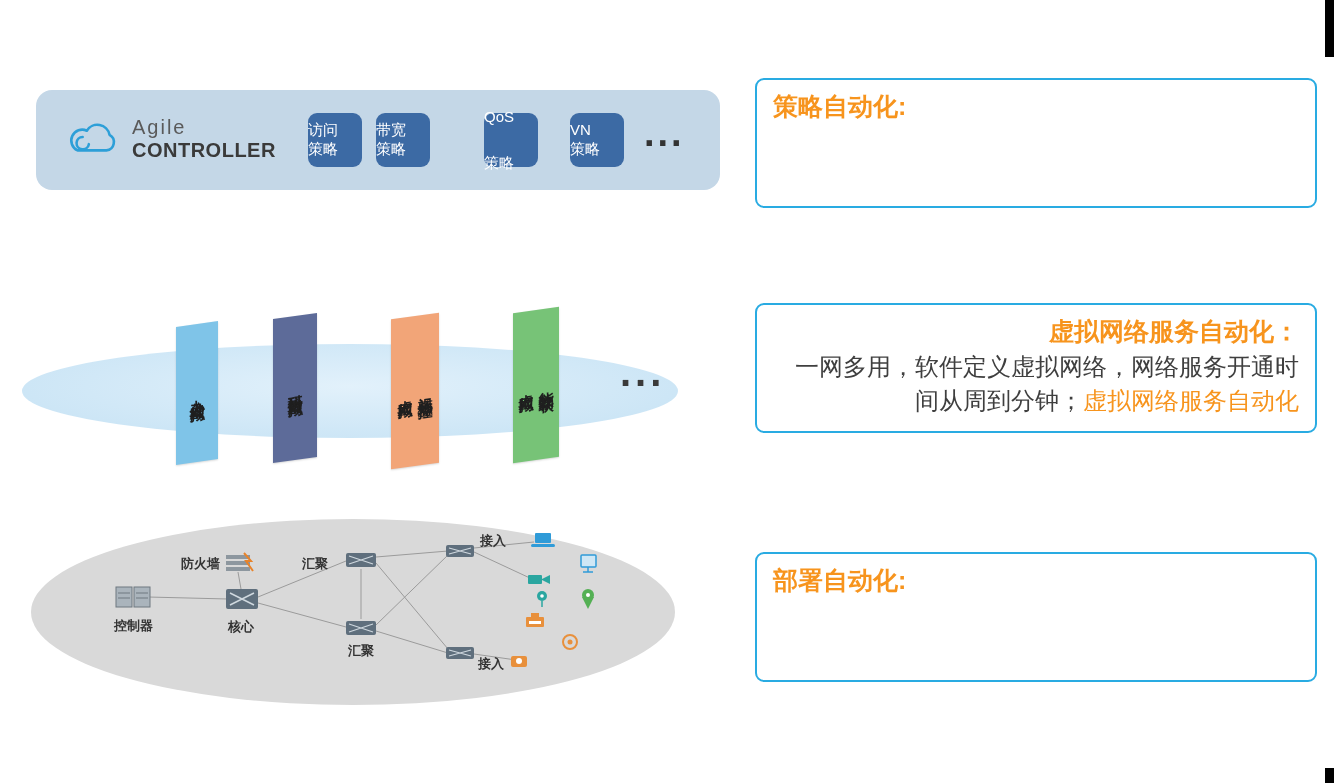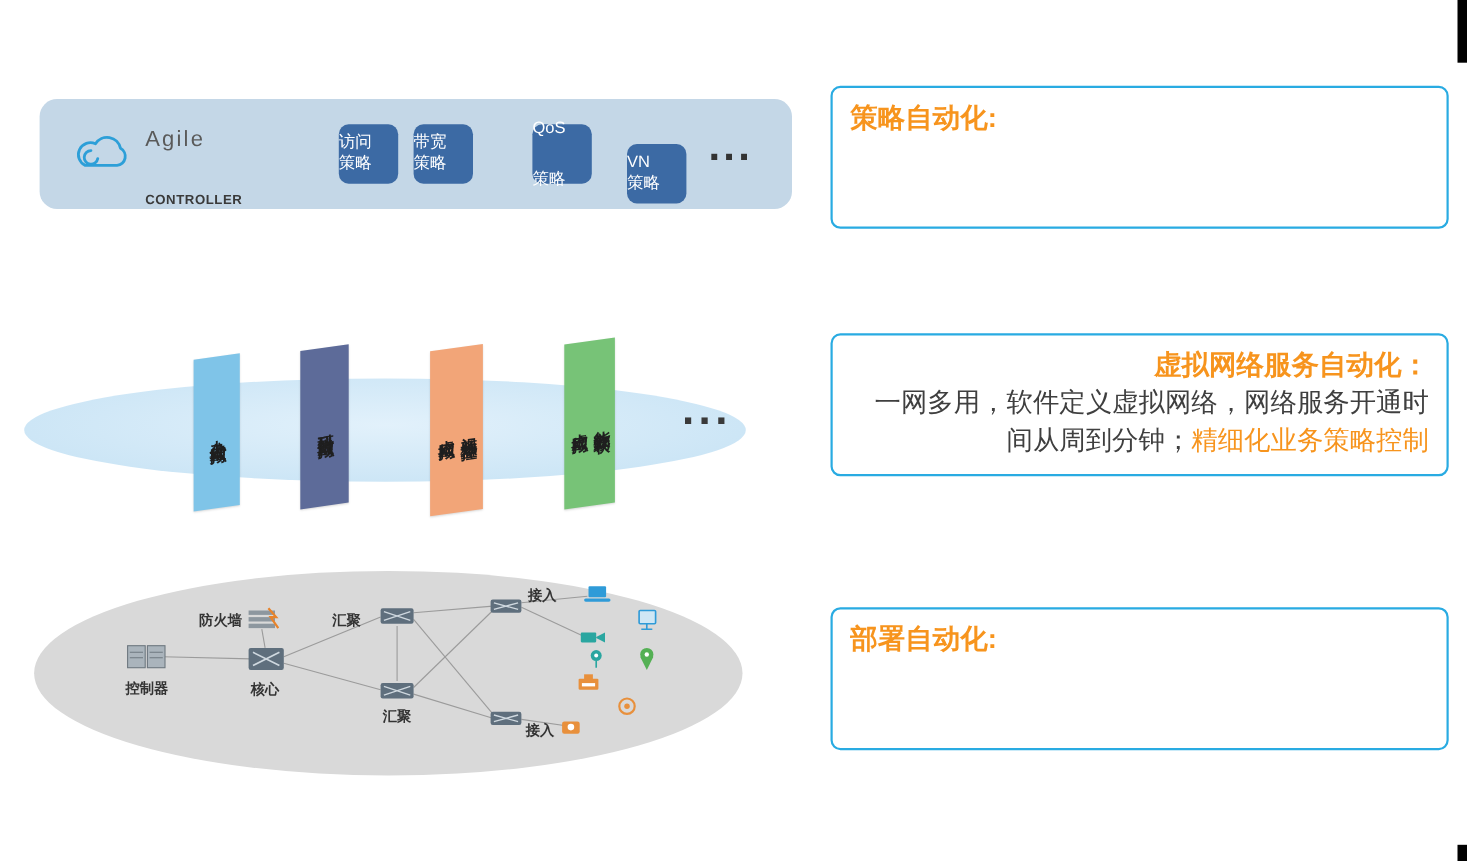--- a/index.html
+++ b/index.html
@@ -10,25 +10,25 @@
   
   .edge-top { position:absolute; right:0; top:0; width:9px; height:57px; background:#000; }
   .edge-bottom { position:absolute; right:0; bottom:0; width:9px; height:15px; background:#000; }
 
   
   .ctrl-bar { position:absolute; left:36px; top:90px; width:684px; height:100px;
               background:#c4d7e7; border-radius:16px; }
   .cloud { position:absolute; left:26px; top:24px; width:62px; height:50px; }
   .logo-text { position:absolute; left:96px; top:26px; line-height:1.15; }
   .logo-line1 { font-size:20px; color:#5a5a5a; letter-spacing:2px; }
-  .logo-line2 { font-size:12px; font-weight:bold; color:#3a3a3a; letter-spacing:0.5px;margin-top:36px; }
+  .logo-line2 { font-size:20px; font-weight:bold; color:#3a3a3a; letter-spacing:0.5px; }
   .policy-btn { position:absolute; top:23px; width:54px; height:54px; background:#3c6aa4;
                 border-radius:9px; color:#fff; display:flex; flex-direction:column;
                 align-items:flex-start; justify-content:center; font-size:15px; line-height:1.25; }
-  .p0 { left:272px; } .p1 { left:340px; } .p2 { left:448px;gap:27px; } .p3 { left:534px;margin-top:18px; }
+  .p0 { left:272px; } .p1 { left:340px; } .p2 { left:448px;gap:27px; } .p3 { left:534px; }
   .bar-ellipsis { position:absolute; left:608px; top:22px; font-size:38px; font-weight:bold;
                   color:#333; letter-spacing:3px; }
 
   
   .vn-ellipse { position:absolute; left:22px; top:344px; width:656px; height:94px;
                 border-radius:50%;
                 background:radial-gradient(ellipse at 50% 45%, #e2f1fb 0%, #cde6f6 70%, #c3e0f3 100%); }
   .vn-panel { position:absolute; display:flex; align-items:center; justify-content:center;
               transform:skewY(-8deg); box-shadow:0 1px 2px rgba(0,0,0,0.15); }
   .vn-p0 { left:176px; top:324px; width:42px; height:138px; background:#7fc4e8; }
@@ -207,21 +207,21 @@
       <circle cx="491" cy="144" r="3" fill="#ffffff"></circle>
     </g>
   </svg>
 
   <div class="callout c1">
     <div class="callout-title">策略自动化:</div>
   </div>
 
   <div class="callout c2">
     <div class="callout-title">虚拟网络服务自动化：</div>
-    <div class="callout-body"><span class="seg-dark">一网多用，软件定义虚拟网络，网络服务开通时间从周到分钟；</span><span class="seg-orange">精细化业务策略控制</span></div>
+    <div class="callout-body"><span class="seg-dark">一网多用，软件定义虚拟网络，网络服务开通时间从周到分钟；</span><span class="seg-orange">虚拟网络服务自动化</span></div>
   </div>
 
   <div class="callout c3">
     <div class="callout-title">部署自动化:</div>
   </div>
 
   <div class="edge-top"></div>
   <div class="edge-bottom"></div>
 </div>
 

